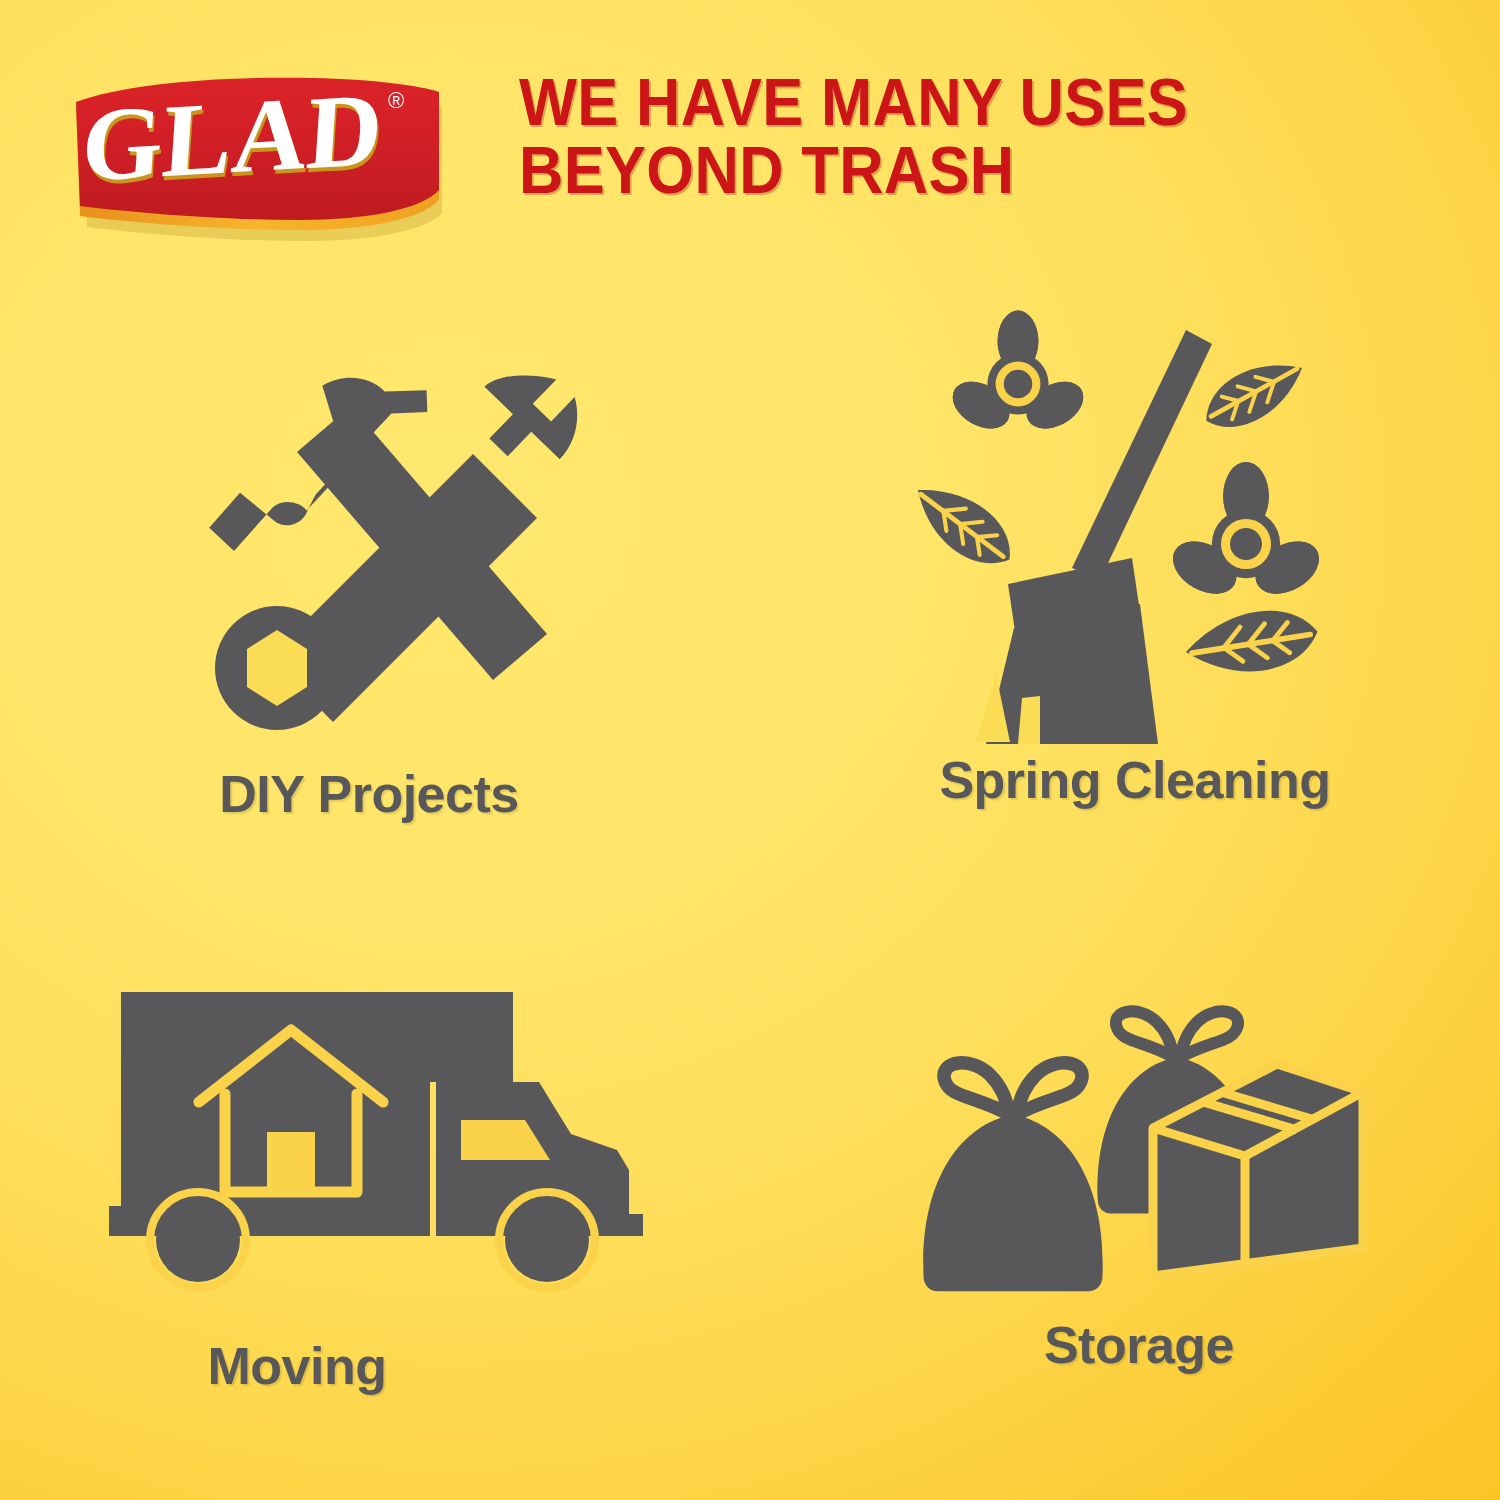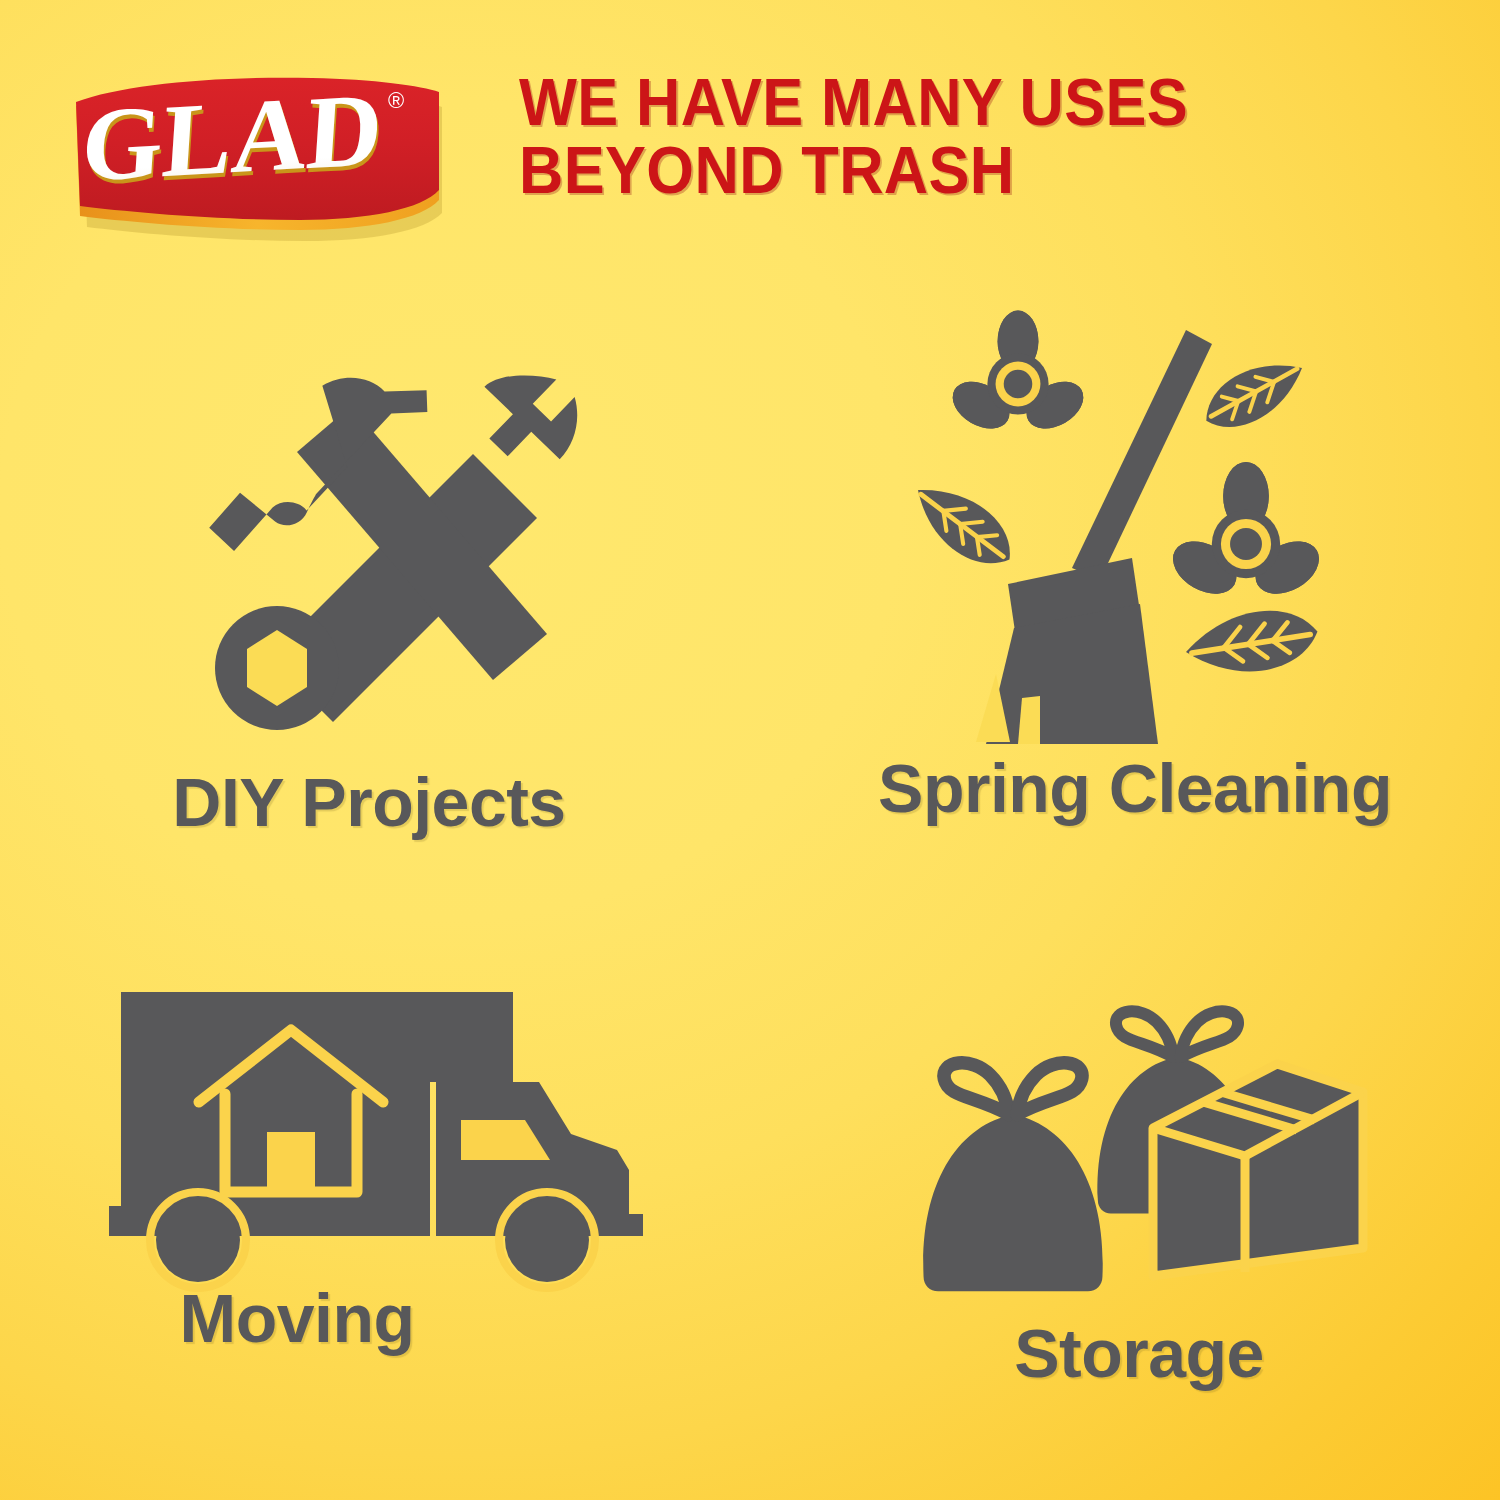--- a/index.html
+++ b/index.html
@@ -87,36 +87,36 @@
     position: relative;
     display: flex;
     align-items: center;
     justify-content: center;
   }
   .use-art svg { display: block; overflow: visible; }
   .use-label {
     color: #58585A;
     font-family: "Liberation Sans", sans-serif;
     font-weight: bold;
-    font-size: 68px;
+    font-size: 52px;
     line-height: 1;
     letter-spacing: -0.5px;
     white-space: nowrap;
     text-shadow: 2px 2px 1px rgba(120,100,30,0.20);
   }
 
   
   #cell-diy .use-art      { width: 420px; height: 380px; margin-top: 62px; }
   #cell-diy .use-label    { margin-top: 26px; transform: translateX(-6px); }
 
   #cell-spring .use-art   { width: 470px; height: 430px; margin-top: 22px; }
   #cell-spring .use-label { margin-top: 2px; transform: translateX(10px); }
 
   #cell-moving .use-art   { width: 560px; height: 310px; margin-top: 84px; }
-  #cell-moving .use-label { transform: translateX(-78px); text-align: center; }
+  #cell-moving .use-label { margin-top: 56px; transform: translateX(-78px); text-align: center; }
 
   #cell-storage .use-art  { width: 480px; height: 345px; margin-top: 52px; }
   #cell-storage .use-label{ margin-top: 32px; transform: translateX(14px); }
 </style>
 </head>
 <body>
 
 <div id="poster">
 
   <div id="header">

